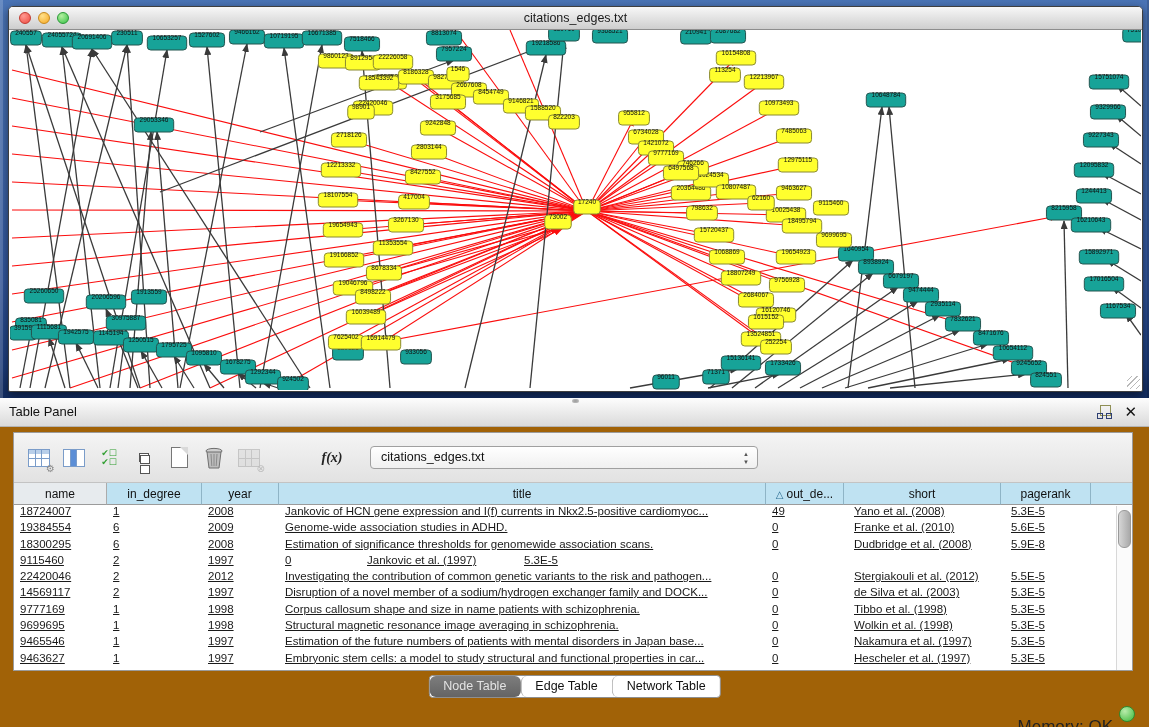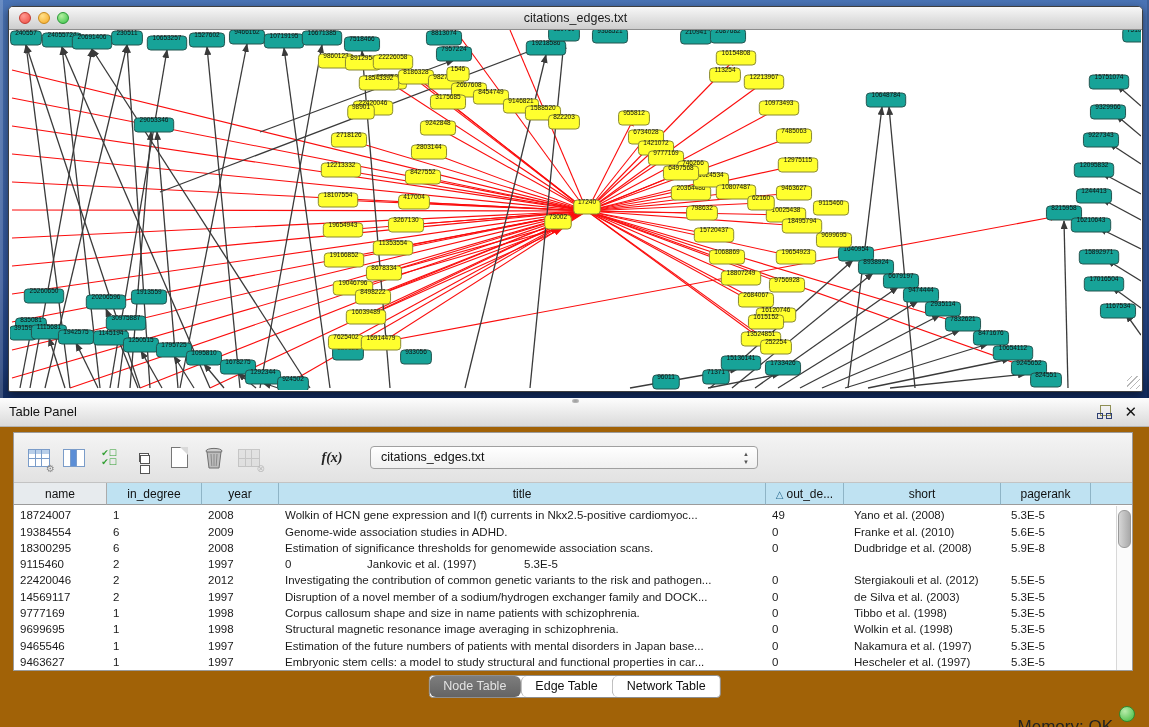--- a/index.html
+++ b/index.html
@@ -49,21 +49,21 @@
   #combo .stepper{position:absolute;right:6px;top:3px;width:10px;height:16px;font-size:6px;line-height:8px;color:#555;text-align:center;}
 
   #thead{display:flex;height:22px;background:#bfe2f2;font-size:12px;line-height:22px;color:#111;}
   .th{box-sizing:border-box;border-right:1px solid #8fb4c6;border-bottom:1px solid #9b9b9b;text-align:center;
       overflow:hidden;white-space:nowrap;}
   .th.name{background:#e7ebee;border-right:1px solid #ababab;}
   .th.fill{flex:1;border-right:none;}
   .sort-tri{color:#2e6f94;font-size:10px;margin-right:3px;}
   .c0{width:93px}.c1{width:95px}.c2{width:77px}.c3{width:487px}.c4{width:78px}.c5{width:157px}.c6{width:90px}
   #tbody{position:relative;height:163px;overflow:hidden;background:#fff;}
-  .tr{display:flex;height:16.3px;font-size:11.5px;align-items:flex-end;}
+  .tr{display:flex;height:16.3px;font-size:11.5px;align-items:flex-start;text-decoration:underline;}
   .td{box-sizing:border-box;padding-left:6px;overflow:hidden;white-space:nowrap;}
   .td.c5{padding-left:10px;}.td.c6{padding-left:10px;}
   #vscroll{position:absolute;right:0;top:73px;width:15px;height:164px;background:#fbfbfb;border-left:1px solid #d8d8d8;}
   #vthumb{position:absolute;left:1px;top:4px;width:11px;height:36px;border-radius:6px;border:1px solid #9a9a9a;
     background:linear-gradient(90deg,#d6d6d6,#a9a9a9);}
 
   #tabs{position:absolute;left:50%;top:277px;transform:translateX(-50%);display:flex;height:21px;
     border:1px solid #8f8f8f;border-radius:4px;overflow:hidden;background:#fff;font-size:12.5px;line-height:21px;}
   .tab{padding:0 14px;color:#111;border-left:1px solid #b5b5b5;border-radius:6px;}
   .tab:first-child{border-left:none;}
@@ -830,21 +830,21 @@
         <div class="th c4"><span class="sort-tri">△</span>out_de...</div>
         <div class="th c5">short</div>
         <div class="th c6">pagerank</div>
         <div class="th fill"></div>
       </div>
     <div id="tbody">
         <div class="tr">
           <div class="td c0">18724007</div>
           <div class="td c1">1</div>
           <div class="td c2">2008</div>
-          <div class="td c3">Wolkin of HCN gene expression and I(f) currents in Nkx2.5-positive cardiomyoc...</div>
+          <div class="td c3">Jankovic of HCN gene expression and I(f) currents in Nkx2.5-positive cardiomyoc...</div>
           <div class="td c4">49</div>
           <div class="td c5">Yano et al. (2008)</div>
           <div class="td c6">5.3E-5</div>
         </div>
         <div class="tr">
           <div class="td c0">19384554</div>
           <div class="td c1">6</div>
           <div class="td c2">2009</div>
           <div class="td c3">Genome-wide association studies in ADHD.</div>
           <div class="td c4">0</div>

